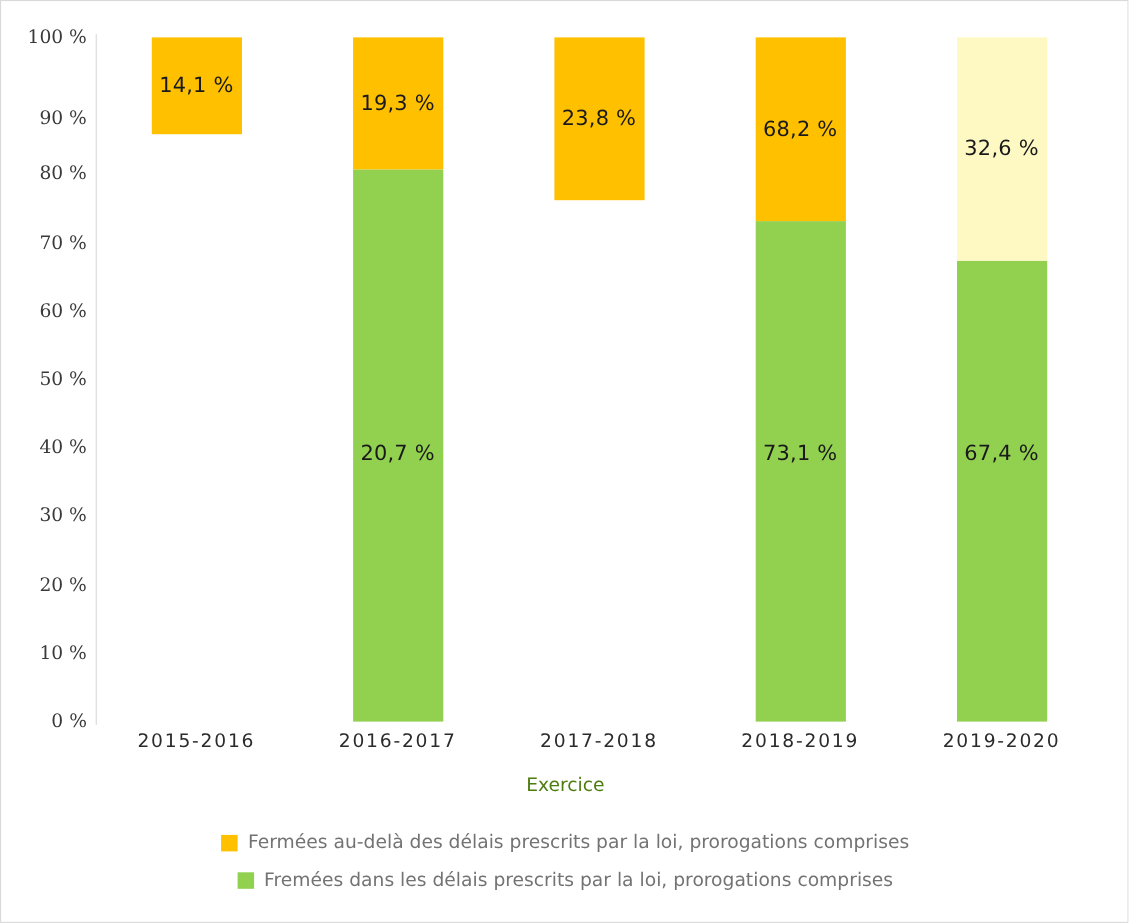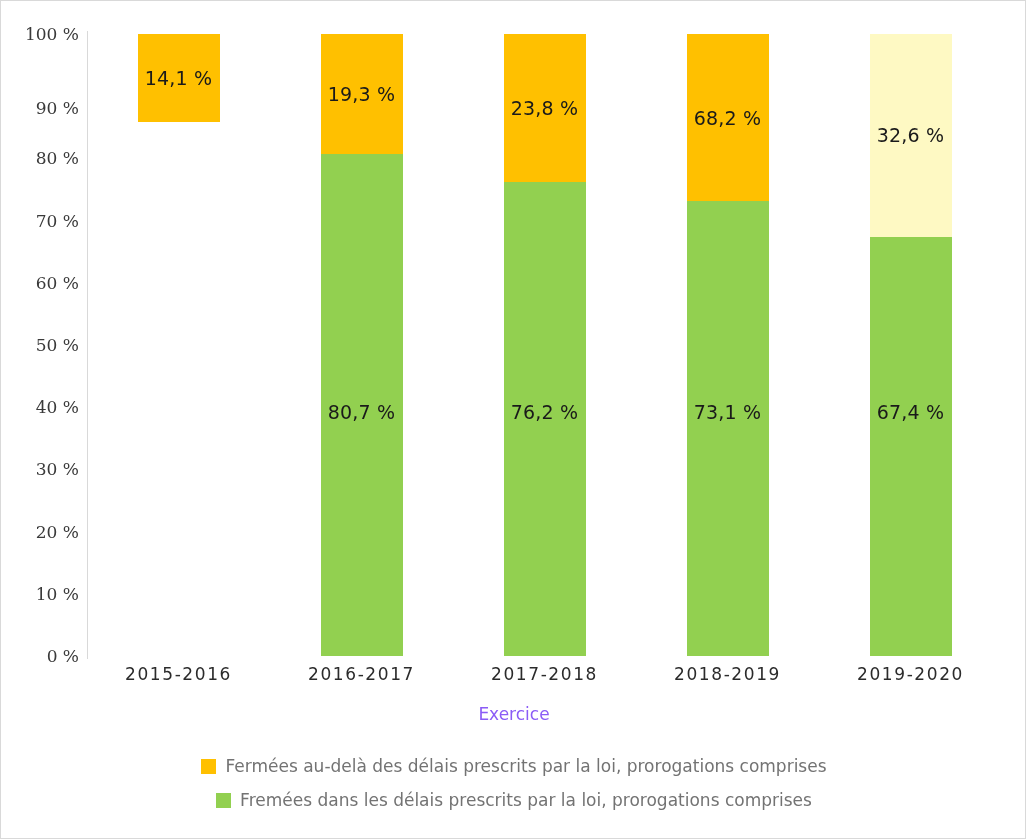--- a/index.html
+++ b/index.html
@@ -100,21 +100,21 @@
     white-space: nowrap;
   }
   #x-axis-title {
     position: absolute;
     left: 0;
     top: 703px;
     width: 1026px;
     text-align: center;
     font-family: "DejaVu Sans", sans-serif;
     font-size: 17px;
-    color: #8b5cf6;
+    color: #4d7c0f;
   }
 
   
   #legend {
     position: absolute;
     left: 0;
     top: 748px;
     width: 1026px;
   }
   .legend-row {
@@ -158,30 +158,27 @@
     </div>
 
   <div id="plot-area">
       <div class="bar-group" style="left: 50.5px;">
         <div class="seg seg-top" style="height: 87.702px; bottom: 534.298px; background: rgb(255, 192, 0);">
           <span class="seg-label">14,1 %</span>
         </div>
       </div>
       <div class="bar-group" style="left: 233.5px;">
         <div class="seg seg-bot" style="height: 501.954px; background: rgb(146, 208, 80);">
-          <span class="seg-label" style="position: absolute; top: 246.954px;">80,7 %</span>
+          <span class="seg-label" style="position: absolute; top: 246.954px;">20,7 %</span>
         </div>
         <div class="seg seg-top" style="height: 120.046px; bottom: 501.954px; background: rgb(255, 192, 0);">
           <span class="seg-label">19,3 %</span>
         </div>
       </div>
       <div class="bar-group" style="left: 416.5px;">
-        <div class="seg seg-bot" style="height: 473.964px; background: rgb(146, 208, 80);">
-          <span class="seg-label" style="position: absolute; top: 218.964px;">76,2 %</span>
-        </div>
         <div class="seg seg-top" style="height: 148.036px; bottom: 473.964px; background: rgb(255, 192, 0);">
           <span class="seg-label">23,8 %</span>
         </div>
       </div>
       <div class="bar-group" style="left: 599.5px;">
         <div class="seg seg-bot" style="height: 454.682px; background: rgb(146, 208, 80);">
           <span class="seg-label" style="position: absolute; top: 199.682px;">73,1 %</span>
         </div>
         <div class="seg seg-top" style="height: 167.318px; bottom: 454.682px; background: rgb(255, 192, 0);">
           <span class="seg-label">68,2 %</span>

